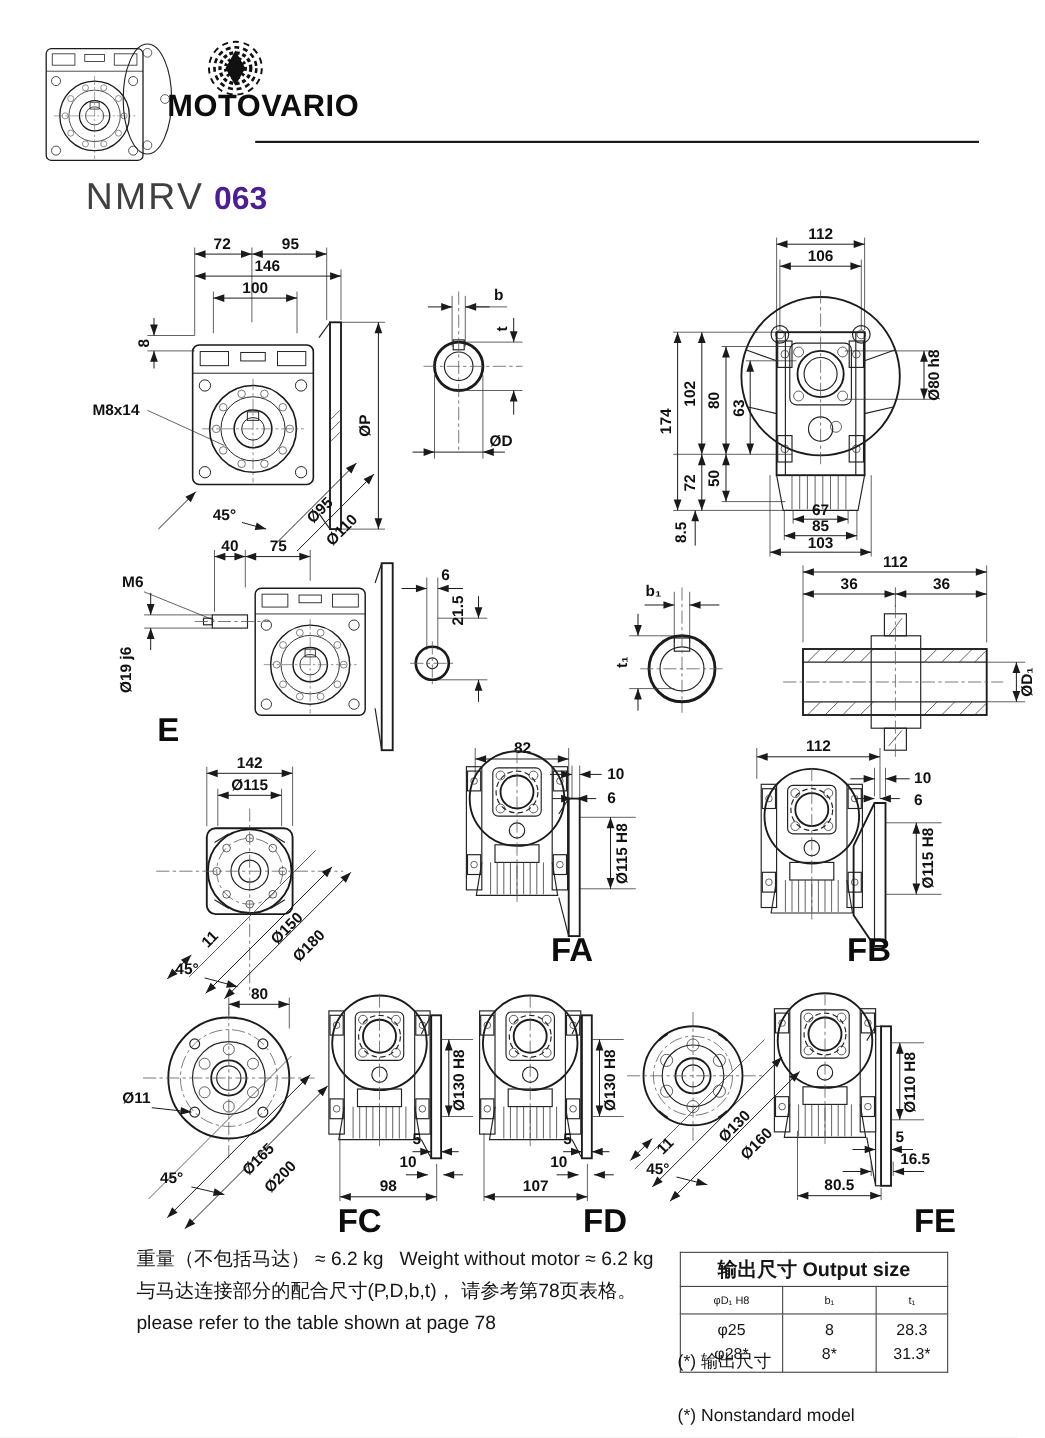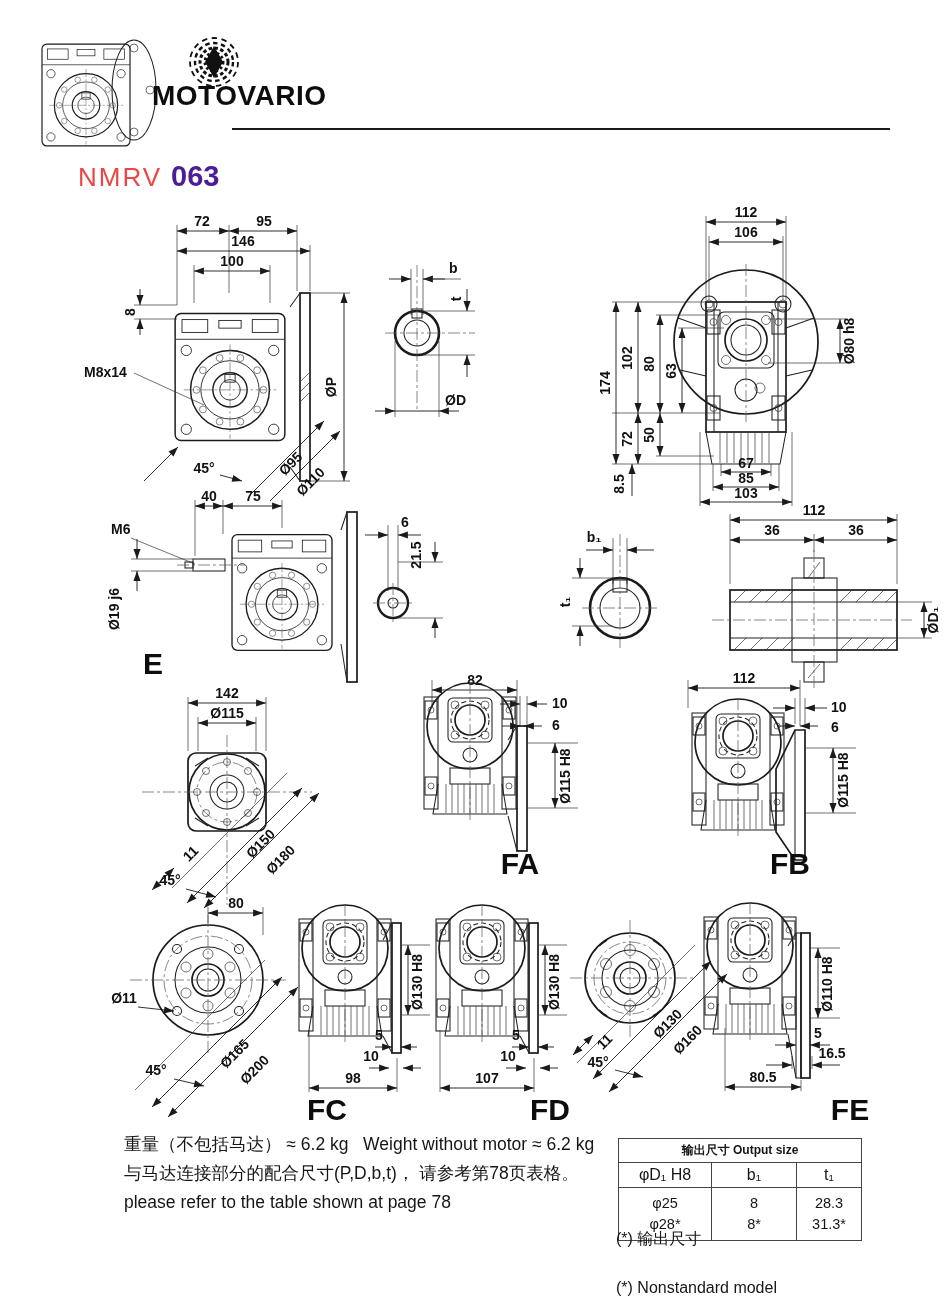--- a/index.html
+++ b/index.html
@@ -11,27 +11,27 @@
   .ol2{fill:none;stroke:#222;stroke-width:1.05;}
   .tl{fill:none;stroke:#333;stroke-width:0.7;}
   .dl{fill:none;stroke:#1a1a1a;stroke-width:0.9;}
   .cl{fill:none;stroke:#555;stroke-width:0.7;stroke-dasharray:12 3 3 3;}
   .dash{stroke-dasharray:5 3;}
   .dt{font-size:14px;font-weight:bold;fill:#111;text-anchor:middle;}
   .dts{font-size:14px;font-weight:bold;fill:#111;text-anchor:start;}
   .big{font-size:30px;font-weight:bold;fill:#0d0d0d;text-anchor:middle;}
   .brand{font-size:28px;font-weight:bold;letter-spacing:.5px;color:#0d0d0d;}
   .rule{background:#1a1a1a;height:2px;}
-  .title-series{font-size:26px;letter-spacing:2px;color:#ef4444;}
+  .title-series{font-size:34px;letter-spacing:2px;color:#404040;}
   .title-size{font-size:29px;font-weight:bold;margin-left:9px;color:#4c1d95;}
   .notes{font-size:17.5px;line-height:29px;color:#161616;margin-left:36px;}
   .otable{border-collapse:collapse;font-size:14px;color:#161616;}
   .otable td{border:1px solid #444;text-align:center;padding:1px 4px;}
-  .otable .t{font-size:12px;font-weight:bold;padding:3px 2px;}
-  .otable .h{font-size:16px;height:22px;}
+  .otable .t{font-size:18px;font-weight:bold;padding:3px 2px;}
+  .otable .h{font-size:10px;height:22px;}
   .otable .v{font-size:14.5px;height:50px;vertical-align:middle;line-height:21px;}
   .foot{font-size:16px;line-height:21px;color:#161616;}
 </style>
 </head>
 <body>
 
 <div class="page">
 
 <svg width="0" height="0" class="abs" aria-hidden="true">
 <defs>

